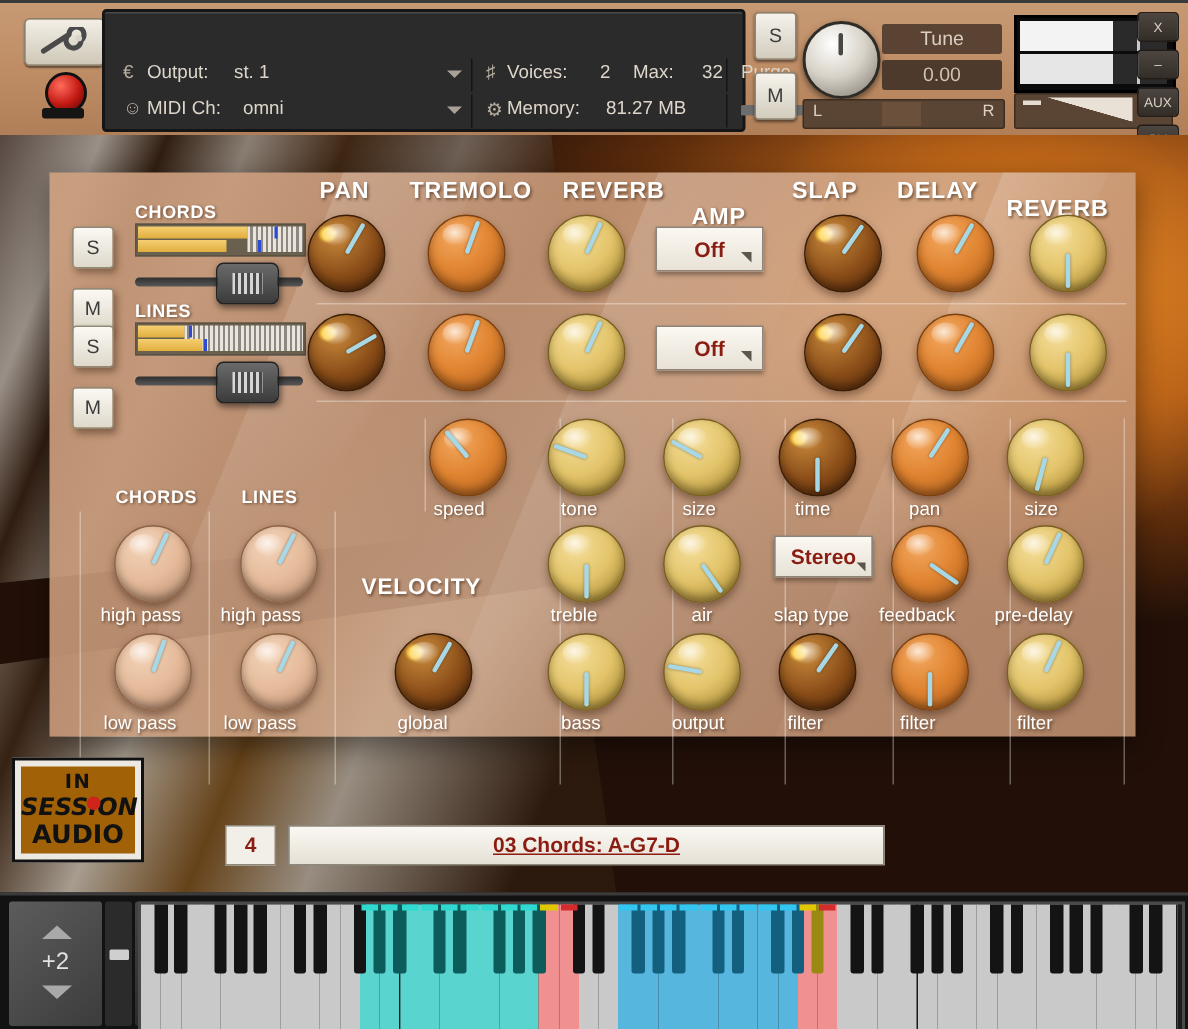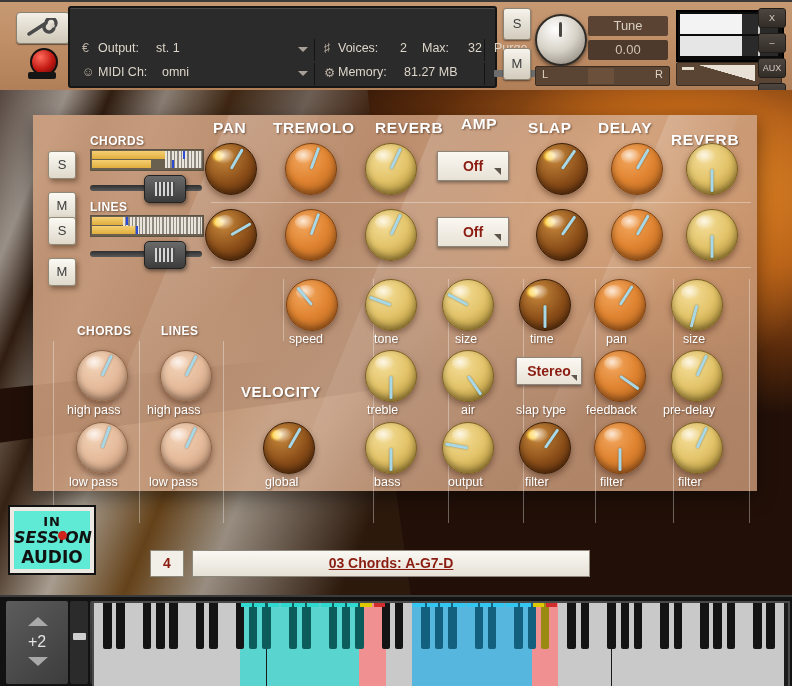--- a/index.html
+++ b/index.html
@@ -135,21 +135,21 @@
   .slider .track{position:absolute;left:0;top:10px;width:100%;height:6px;border-radius:3px;
     background:linear-gradient(180deg,#2f2f2f,#585858);}
   .slider .thumb{position:absolute;top:0;width:40px;height:26px;border-radius:5px;
     background:linear-gradient(180deg,#6a6a6a,#3b3b3b);border:1px solid #222;box-shadow:1px 2px 4px rgba(0,0,0,.5);}
   .slider .thumb i{position:absolute;left:10px;top:6px;width:20px;height:14px;
     background:repeating-linear-gradient(90deg,#d6d6d6 0 2px,#4a4a4a 2px 4px);}
   .divider{position:absolute;background:rgba(255,255,255,.34);}
 
   
   .logo{position:absolute;left:8px;top:510px;width:84px;height:66px;background:#ece9e2;border:2px solid #111;}
-  .logo .lw{position:absolute;inset:4px;background:#5eead4;}
+  .logo .lw{position:absolute;inset:4px;background:#a16207;}
   .logo .lt{position:absolute;width:100%;text-align:center;color:#111;font-weight:bold;
     font-family:"DejaVu Sans",sans-serif;}
   .dot-red{position:absolute;width:9px;height:9px;border-radius:50%;background:#d0231c;}
   .num-box{position:absolute;left:150px;top:555px;width:32px;height:25px;background:#f2efe8;border:1px solid #8e877b;
     color:#8b1c12;font-size:14px;font-weight:bold;text-align:center;line-height:25px;}
   .chord-box{position:absolute;left:192px;top:555px;width:396px;height:25px;
     background:linear-gradient(180deg,#faf8f3,#e6e1d6);border:1px solid #8e877b;
     color:#8b1c12;font-size:14px;font-weight:bold;text-align:center;line-height:25px;}
 
   
@@ -272,21 +272,21 @@
     <div class="glow"></div>
 
     <div class="panel">
       <div class="shaft" style="left:120px;width:90px;"></div>
       <div class="shaft" style="left:330px;width:120px;"></div>
       <div class="shaft" style="left:560px;width:70px;"></div>
 
       <div class="grp-label" style="left:180px;top:4px;">PAN</div>
       <div class="grp-label" style="left:240px;top:4px;">TREMOLO</div>
       <div class="grp-label" style="left:342px;top:4px;">REVERB</div>
-      <div class="grp-label" style="left:428px;top:0;">AMP</div>
+      <div class="grp-label" style="left:428px;top:21px;">AMP</div>
       <div class="grp-label" style="left:495px;top:4px;">SLAP</div>
       <div class="grp-label" style="left:565px;top:4px;">DELAY</div>
       <div class="grp-label" style="left:638px;top:16px;">REVERB</div>
 
       <div class="tiny-cap" style="left:57px;top:19px;">CHORDS</div>
       <div class="pbtn" style="left:15px;top:36px;">S</div>
       <div class="pbtn" style="left:15px;top:77px;">M</div>
       <div class="volbar" style="left:57px;top:34px;width:112px;">
         <div class="fillA" style="width:65%;"></div>
         <div class="segs" style="left:66%;width:33%;"></div>

